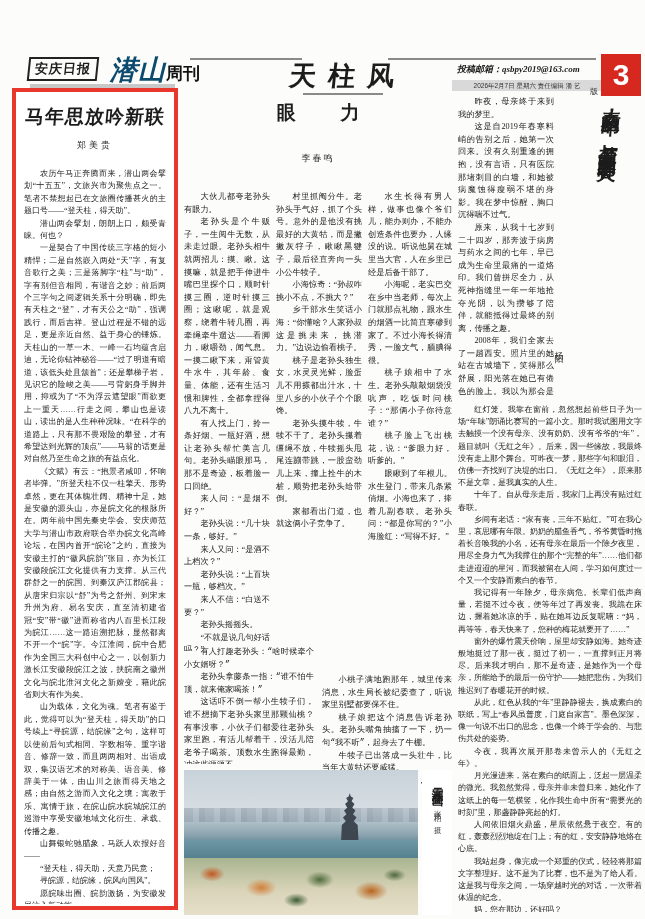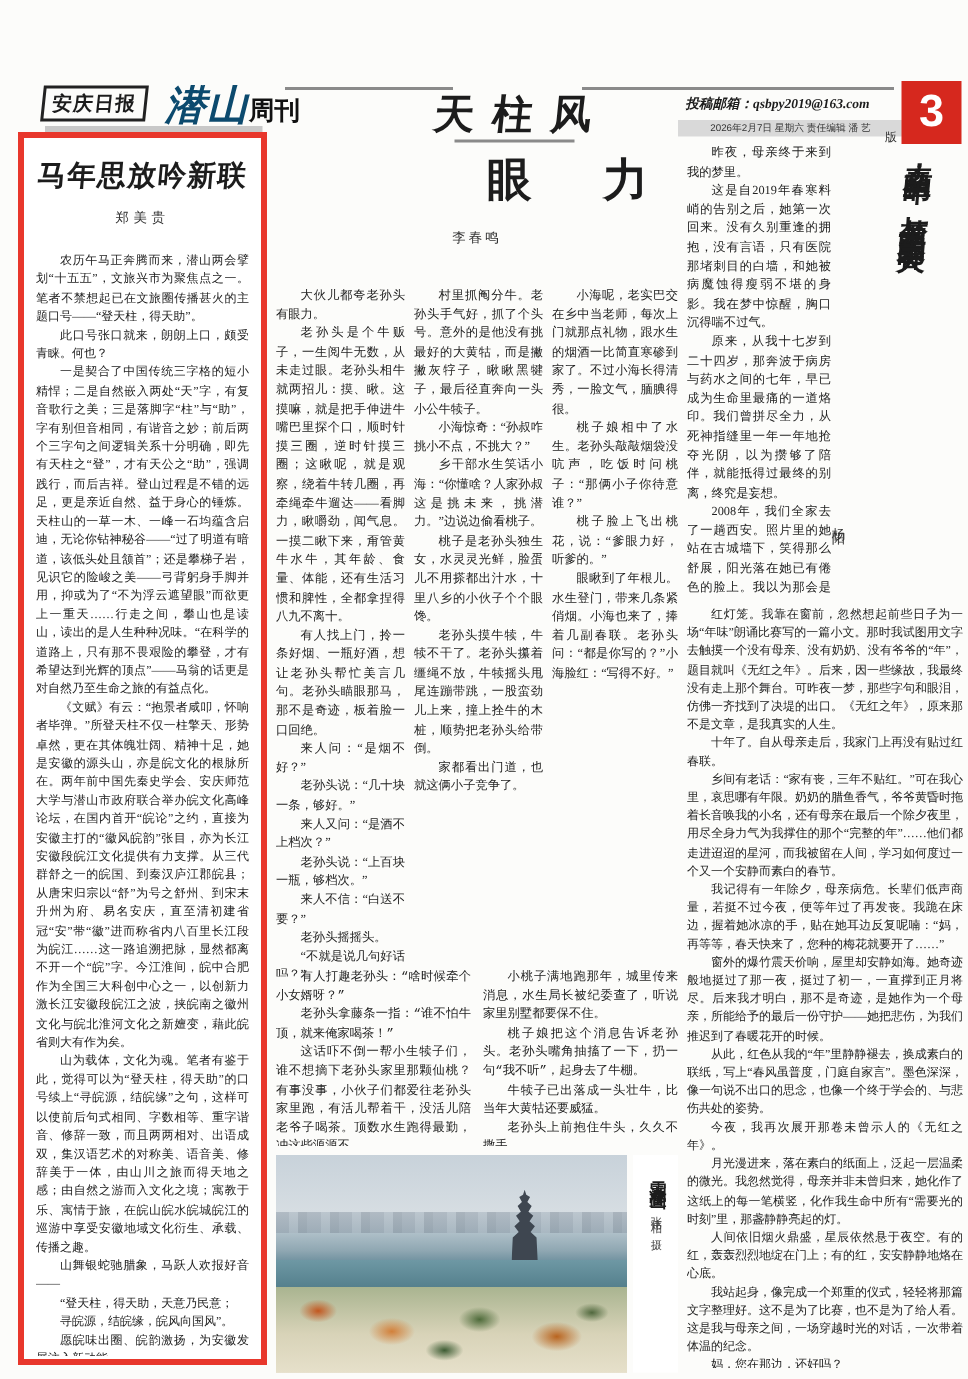--- a/index.html
+++ b/index.html
@@ -35,27 +35,27 @@
                 line-height:42px; font-family:"Liberation Sans", sans-serif; }
 
   
   .left-box { left:12px; top:88px; width:166px; height:822px;
               border:4px solid #e8372c; background:#fff; padding:12px 8px 6px; overflow:hidden; }
   .left-title { font-size:19px; text-align:center; letter-spacing:1px; }
   .left-author { font-size:9px; text-align:center; margin:9px 0 16px; letter-spacing:3px; color:#333; }
   .left-body { font-size:8px; line-height:12.4px; height:736px; }
 
   
-  .c-title { left:184px; top:100px; width:268px; text-align:right;
-             font-size:30px; font-weight:900; letter-spacing:20px; text-indent:20px; }
+  .c-title { left:184px; top:100px; width:268px; text-align:center;
+             font-size:19px; font-weight:900; letter-spacing:20px; text-indent:20px; }
   .c-author { left:184px; top:152px; width:268px; text-align:center; font-size:9px; letter-spacing:2px; color:#333; }
   .col { top:191px; width:86px; height:460px; font-size:8.2px; line-height:12.6px; }
   .col-1 { left:184px; } .col-2 { left:276px; } .col-3 { left:368px; width:84px; }
   .bcol { top:646px; width:130px; height:118px; font-size:8.2px; line-height:12.6px;font-family:Liberation Mono, monospace; }
-  .bcol-1 { left:184px; } .bcol-2 { left:322px; }
+  .bcol-1 { left:184px; } .bcol-2 { left:322px;margin-top:28px; }
 
   
   .photo { left:184px; top:770px; width:234px; height:145px; overflow:hidden;
            background:linear-gradient(180deg,#c8d2da 0%,#d6dde2 26%,#aebfc8 36%,
                       #8fa7b2 44%,#5d8494 52%,#517a8a 60%,#74927b 68%,
                       #9aa477 78%,#b9b18b 90%,#d3c9a6 100%); }
   .skyline-far { left:0; top:26%; width:100%; height:10%; opacity:.5;
            background:repeating-linear-gradient(90deg,#8c99a6 0 9px,#a3b0bb 9px 15px,#7e8b98 15px 21px); }
   .skyline { left:0; top:31%; width:100%; height:17%; opacity:.9;
            background:repeating-linear-gradient(90deg,#76markdown843 0,#76838f 0 6px,#93a0ac 6px 10px,#69770f 0,#697785 10px 14px,#8b98a4 14px 22px); }
@@ -106,21 +106,21 @@
 <div class="abs email-line">投稿邮箱：qsbpy2019@163.com</div>
 <div class="abs date-bar">2026年2月7日  星期六  责任编辑  潘 艺</div>
 <div class="abs page-label">版</div>
 <div class="abs page-badge">3</div>
 
 <div class="abs left-box">
   <div class="left-title calli">马年思放吟新联</div>
   <div class="left-author">郑美贵</div>
   <div class="left-body body-text">
       <p>农历午马正奔腾而来，潜山两会擘划“十五五”，文旅兴市为聚焦点之一。笔者不禁想起已在文旅圈传播甚火的主题口号——“登天柱，得天助”。</p>
-      <p>此口号张口就来，朗朗上口，颇受青睐。何也？</p>
+      <p>潜山两会擘划，朗朗上口，颇受青睐。何也？</p>
       <p>一是契合了中国传统三字格的短小精悍；二是自然嵌入两处“天”字，有复音歌行之美；三是落脚字“柱”与“助”，字有别但音相同，有谐音之妙；前后两个三字句之间逻辑关系十分明确，即先有天柱之“登”，才有天公之“助”，强调践行，而后吉祥。登山过程是不错的远足，更是亲近自然、益于身心的锤炼。天柱山的一草一木、一峰一石均蕴含启迪，无论你钻神秘谷——“过了明道有暗道，该低头处且颔首”；还是攀梯子岩，见识它的险峻之美——弓背躬身手脚并用，抑或为了“不为浮云遮望眼”而欲更上一重天……行走之间，攀山也是读山，读出的是人生种种况味。“在科学的道路上，只有那不畏艰险的攀登，才有希望达到光辉的顶点”——马翁的话更是对自然乃至生命之旅的有益点化。</p>
       <p>《文赋》有云：“抱景者咸叩，怀响者毕弹。”所登天柱不仅一柱擎天、形势卓然，更在其体魄壮阔、精神十足，她是安徽的源头山，亦是皖文化的根脉所在。两年前中国先秦史学会、安庆师范大学与潜山市政府联合举办皖文化高峰论坛，在国内首开“皖论”之约，直接为安徽主打的“徽风皖韵”张目，亦为长江安徽段皖江文化提供有力支撑。从三代群舒之一的皖国、到秦汉庐江郡皖县；从唐宋归宗以“舒”为号之舒州、到宋末升州为府、易名安庆，直至清初建省冠“安”带“徽”进而称省内八百里长江段为皖江……这一路追溯把脉，显然都离不开一个“皖”字。今江淮间，皖中合肥作为全国三大科创中心之一，以创新力激长江安徽段皖江之波，挟皖南之徽州文化与皖北淮河文化之新嬗变，藉此皖省则大有作为矣。</p>
       <p>山为载体，文化为魂。笔者有鉴于此，觉得可以为“登天柱，得天助”的口号续上“寻皖源，结皖缘”之句，这样可以使前后句式相同、字数相等、重字谐音、修辞一致，而且两两相对、出语成双，集汉语艺术的对称美、语音美、修辞美于一体，由山川之旅而得天地之感；由自然之游而入文化之境；寓教于乐、寓情于旅，在皖山皖水皖城皖江的巡游中享受安徽地域文化衍生、承载、传播之趣。</p>
       <p>山舞银蛇驰腊象，马跃人欢报好音——</p>
       <p>“登天柱，得天助，天意乃民意；</p>
       <p>寻皖源，结皖缘，皖风向国风”。</p>
       <p>愿皖味出圈、皖韵激扬，为安徽发展注入新动能。</p>
     </div>
 </div>
 
@@ -140,20 +140,21 @@
   </div>
 <div class="abs col col-2 body-text">
     <p>村里抓阄分牛。老孙头手气好，抓了个头号。意外的是他没有挑最好的大黄牯，而是撇撇灰牸子，瞅瞅黑犍子，最后径直奔向一头小公牛犊子。</p>
     <p>小海惊奇：“孙叔咋挑小不点，不挑大？”</p>
     <p>乡干部水生笑话小海：“你懂啥？人家孙叔这是挑未来，挑潜力。”边说边偷看桃子。</p>
     <p>桃子是老孙头独生女，水灵灵光鲜，脸蛋儿不用搽都出汁水，十里八乡的小伙子个个眼馋。</p>
     <p>老孙头摸牛犊，牛犊不干了。老孙头攥着缰绳不放，牛犊摇头甩尾连蹦带跳，一股蛮劲儿上来，撞上拴牛的木桩，顺势把老孙头给带倒。</p>
     <p>家都看出门道，也就这俩小子竞争了。</p>
   </div>
 <div class="abs col col-3 body-text">
+    <p>水生长得有男人样，做事也像个爷们儿，能办则办，不能办创造条件也要办，人缘没的说。听说他舅在城里当大官，人在乡里已经是后备干部了。</p>
     <p>小海呢，老实巴交在乡中当老师，每次上门就那点礼物，跟水生的烟酒一比简直寒碜到家了。不过小海长得清秀，一脸文气，腼腆得很。</p>
     <p>桃子娘相中了水生。老孙头敲敲烟袋没吭声，吃饭时问桃子：“那俩小子你待意谁？”</p>
     <p>桃子脸上飞出桃花，说：“爹眼力好，听爹的。”</p>
     <p>眼瞅到了年根儿。水生登门，带来几条紧俏烟。小海也来了，捧着几副春联。老孙头问：“都是你写的？”小海脸红：“写得不好。”</p>
   </div>
 <div class="abs bcol bcol-1 body-text">
     <p>有人打趣老孙头：“啥时候牵个小女婿呀？”</p>
     <p>老孙头拿藤条一指：“谁不怕牛顶，就来俺家喝茶！”</p>
     <p>这话吓不倒一帮小生犊子们，谁不想摘下老孙头家里那颗仙桃？有事没事，小伙子们都爱往老孙头家里跑，有活儿帮着干，没活儿陪老爷子喝茶。顶数水生跑得最勤，冲这些源源不</p>
   </div>
@@ -172,21 +173,21 @@
   <div class="abs park"></div>
 </div>
 <div class="abs caption-strip">
   <div class="caption-title">雪湖叠画</div>
   <div class="caption-credit">张伟柏 摄</div>
 </div>
 
 <div class="abs essay-top body-text">
     <p>昨夜，母亲终于来到我的梦里。</p>
     <p>这是自2019年春寒料峭的告别之后，她第一次回来。没有久别重逢的拥抱，没有言语，只有医院那堵刺目的白墙，和她被病魔蚀得瘦弱不堪的身影。我在梦中惊醒，胸口沉得喘不过气。</p>
-    <p>原来，从我十七岁到二十四岁，那奔波于病房与药水之间的七年，早已成为生命里最痛的一道烙印。我们曾拼尽全力，从死神指缝里一年一年地抢夺光阴，以为攒够了陪伴，就能抵得过最终的别离，终究是妄想。</p>
+    <p>原来，从我十七岁到二十四岁，那奔波于病房与药水之间的七年，早已成为生命里最痛的一道烙印。我们曾拼尽全力，从死神指缝里一年一年地抢夺光阴，以为攒够了陪伴，就能抵得过最终的别离，传播之趣。</p>
     <p>2008年，我们全家去了一趟西安。照片里的她站在古城墙下，笑得那么舒展，阳光落在她已有倦色的脸上。我以为那会是许多次旅行的开始，却不料，那竟是她留给我最后最笃定的、明亮的笑脸。</p>
   </div>
 <div class="abs essay-title">
   <span class="calli">素白的年，与梦中未归的春天</span>
 </div>
 <div class="abs essay-author">杨阳</div>
 <div class="abs essay-bottom body-text">
     <p>红灯笼。我靠在窗前，忽然想起前些日子为一场“年味”朗诵比赛写的一篇小文。那时我试图用文字去触摸一个没有母亲、没有奶奶、没有爷爷的“年”，题目就叫《无红之年》。后来，因一些缘故，我最终没有走上那个舞台。可昨夜一梦，那些字句和眼泪，仿佛一齐找到了决堤的出口。《无红之年》，原来那不是文章，是我真实的人生。</p>
     <p>十年了。自从母亲走后，我家门上再没有贴过红春联。</p>
     <p>乡间有老话：“家有丧，三年不贴红。”可在我心里，哀思哪有年限。奶奶的腊鱼香气，爷爷黄昏时拖着长音唤我的小名，还有母亲在最后一个除夕夜里，用尽全身力气为我撑住的那个“完整的年”……他们都走进迢迢的星河，而我被留在人间，学习如何度过一个又一个安静而素白的春节。</p>

